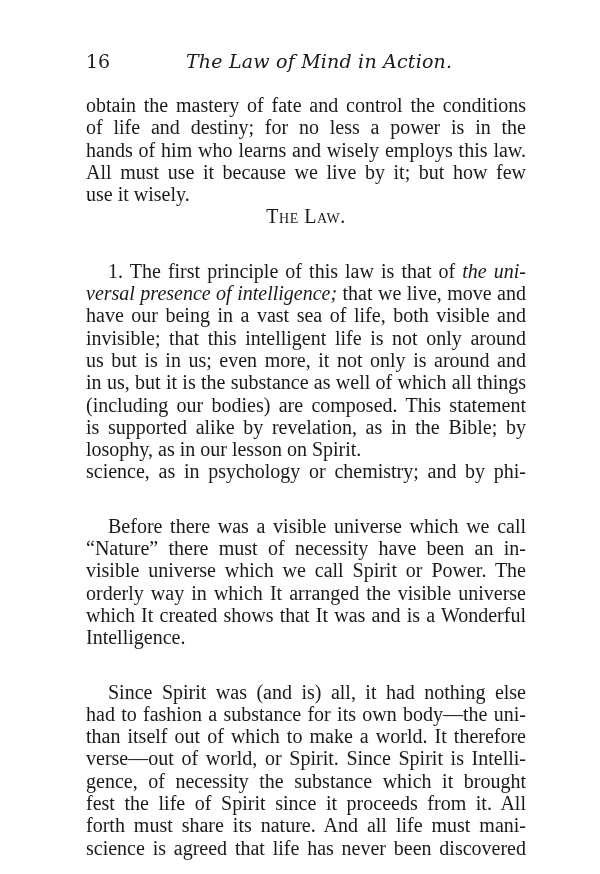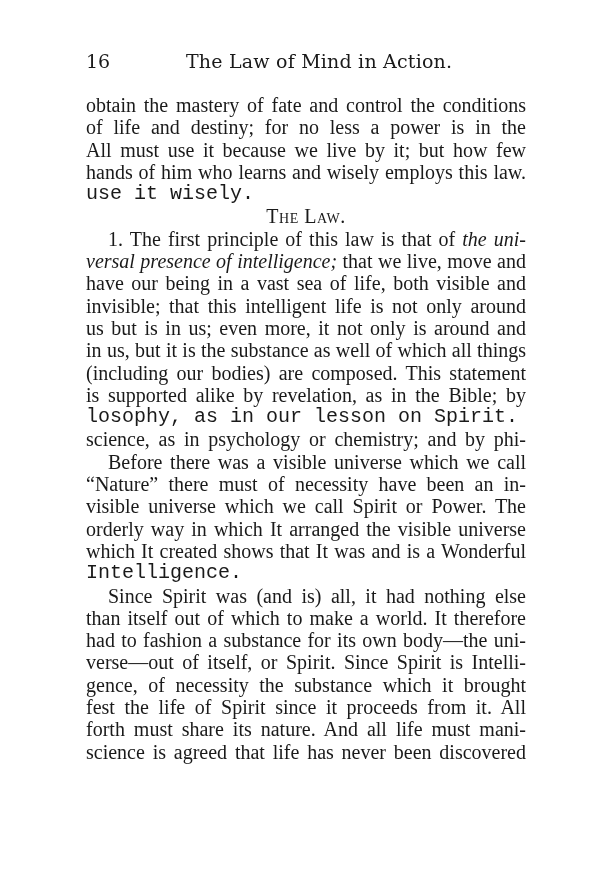--- a/index.html
+++ b/index.html
@@ -29,83 +29,84 @@
     }
     .page-number {
       position: absolute;
       left: 0;
       top: 0;
     }
     .running-title {
       position: absolute;
       left: 100px;
       top: 0;
+      font-style: italic;
       letter-spacing: 0.2px;
     }
     .body-text {
       margin-top: 18px;
       font-family: "Liberation Serif", "DejaVu Serif", serif;
       font-size: 20px;
       line-height: 22.3px;
     }
     .line {
       display: block;
       white-space: nowrap;
       text-align: justify;
       text-align-last: justify;
       height: 22.3px;
     }
     .line.last {
       text-align-last: left;
-      font-family: Liberation Mono, monospace;
     }
     .line.indent {
       padding-left: 22px;
+      margin-top: 32px;
     }
     .line.center {
       text-align-last: center;
       font-variant: small-caps;
       letter-spacing: 0.5px;
     }
     .it { font-style: italic; }
   </style>
 </head>
 <body>
 
 <div class="page">
   <div class="running-head">
     <span class="page-number">16</span>
     <span class="running-title">The Law of Mind in Action.</span>
   </div>
 
   <div class="body-text">
     <span class="line">obtain the mastery of fate and control the conditions</span>
     <span class="line">of life and destiny; for no less a power is in the</span>
+    <span class="line">hands of him who learns and wisely employs this law.</span>
     <span class="line">All must use it because we live by it; but how few</span>
-    <span class="line">hands of him who learns and wisely employs this law.</span>
     <span class="line last">use it wisely.</span>
     <span class="line center">The Law.</span>
     <span class="line indent"><span>1. The first principle of this law is that of </span><span class="it">the uni-</span></span>
     <span class="line"><span class="it">versal presence of intelligence;</span><span> that we live, move and</span></span>
     <span class="line">have our being in a vast sea of life, both visible and</span>
     <span class="line">invisible; that this intelligent life is not only around</span>
     <span class="line">us but is in us; even more, it not only is around and</span>
     <span class="line">in us, but it is the substance as well of which all things</span>
     <span class="line">(including our bodies) are composed.  This statement</span>
     <span class="line">is supported alike by revelation, as in the Bible; by</span>
     <span class="line last">losophy, as in our lesson on Spirit.</span>
     <span class="line">science, as in psychology or chemistry; and by phi-</span>
     <span class="line indent">Before there was a visible universe which we call</span>
     <span class="line">“Nature” there must of necessity have been an in-</span>
     <span class="line">visible universe which we call Spirit or Power.  The</span>
     <span class="line">orderly way in which It arranged the visible universe</span>
     <span class="line">which It created shows that It was and is a Wonderful</span>
     <span class="line last">Intelligence.</span>
     <span class="line indent">Since Spirit was (and is) all, it had nothing else</span>
+    <span class="line">had to fashion a substance for its own body—the uni-</span>
     <span class="line">than itself out of which to make a world.  It therefore</span>
-    <span class="line">had to fashion a substance for its own body—the uni-</span>
-    <span class="line">verse—out of itself, or Spirit.  Since Spirit is Intelli-</span>
+    <span class="line">verse—out of world, or Spirit.  Since Spirit is Intelli-</span>
     <span class="line">gence, of necessity the substance which it brought</span>
     <span class="line">fest the life of Spirit since it proceeds from it.  All</span>
     <span class="line">forth must share its nature.  And all life must mani-</span>
     <span class="line">science is agreed that life has never been discovered</span>
   </div>
 </div>
 
 </body></html>

